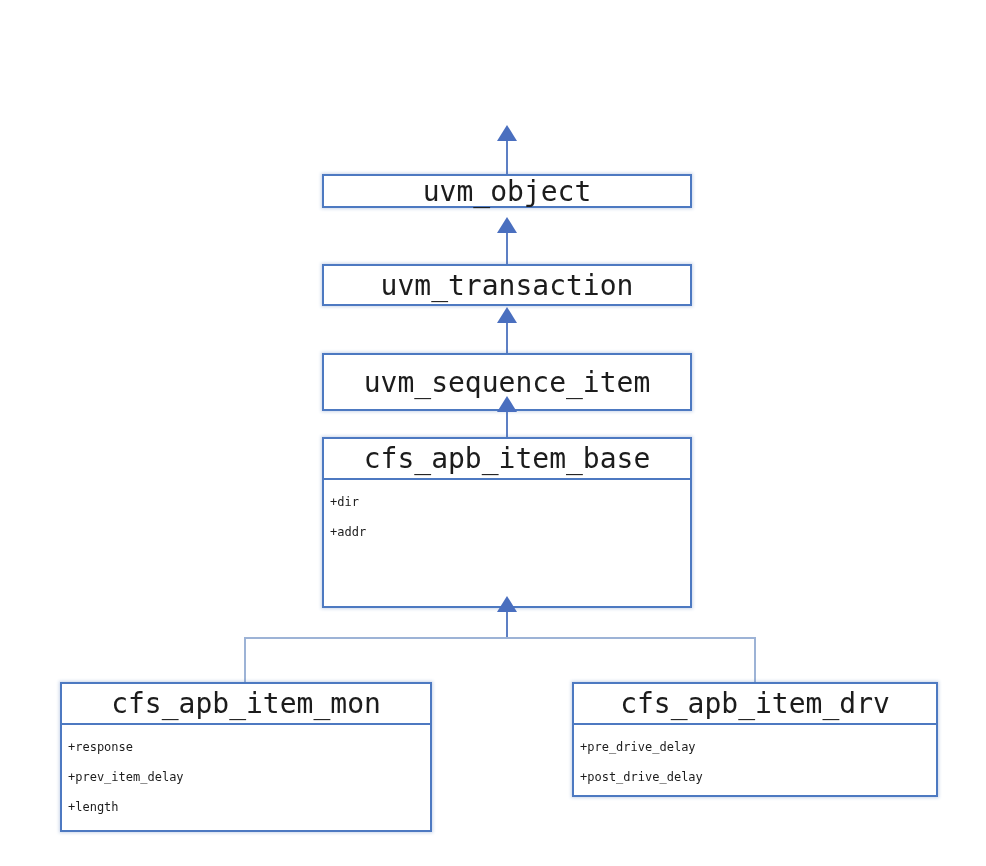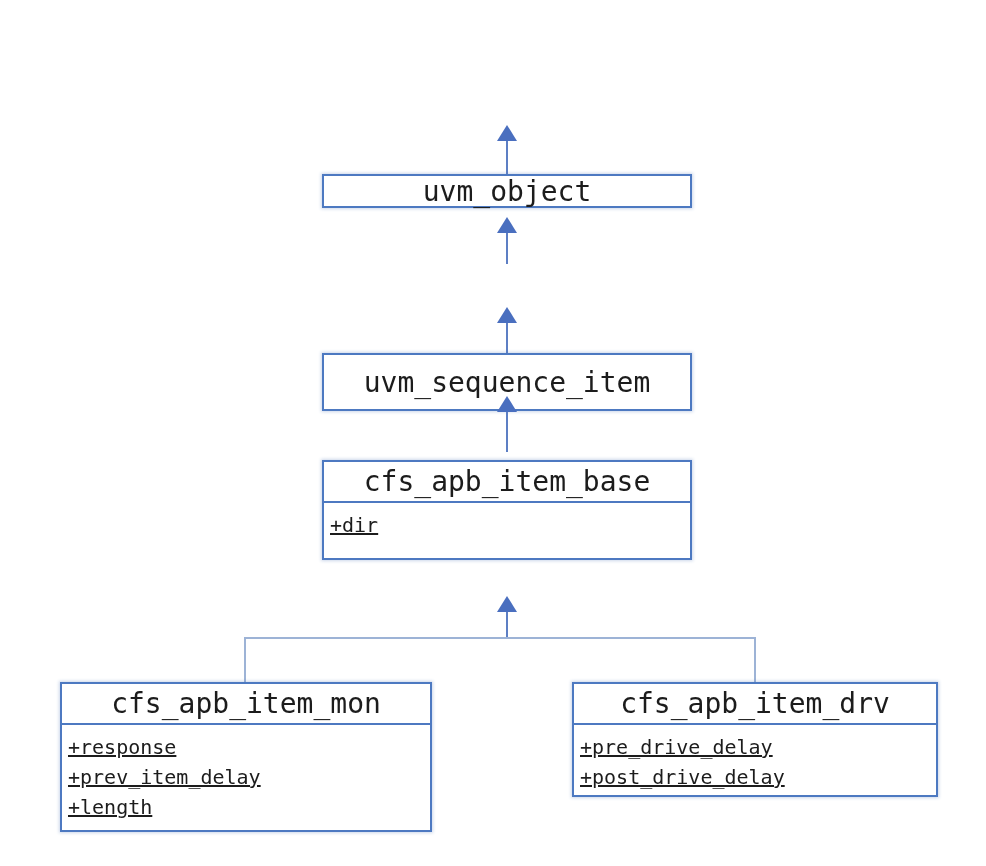--- a/index.html
+++ b/index.html
@@ -36,25 +36,24 @@
   }
   .ctitle.comp{
     height:39px;
     line-height:39px;
     border-bottom:2px solid var(--box-border);
   }
   .cfields{
     padding:7px 6px 0 6px;
   }
   .fline{
-    font-size:20px;
+    font-size:12px;
     line-height:30px;
     white-space:nowrap;
     color:var(--text);
-    text-decoration:underline;
   }
   .ah{
     position:absolute;
     width:0;height:0;
     border-left:10px solid transparent;
     border-right:10px solid transparent;
     border-bottom:16px solid var(--arrowhead);
   }
   .aline{
     position:absolute;
@@ -75,35 +74,39 @@
   <div class="ah" style="left:497px;top:125px"></div>
   <div class="aline" style="left:506px;top:141px;height:33px"></div>
 
   <div class="cbox simple" style="left:322px;top:174px;width:370px;height:34px">
     <div class="ctitle">uvm_object</div>
   </div>
 
   <div class="ah" style="left:497px;top:217px"></div>
   <div class="aline" style="left:506px;top:233px;height:31px"></div>
 
+  <div class="cbox simple" style="left:322px;top:264px;width:370px;height:42px">
+    <div class="ctitle">uvm_transaction</div>
+  </div>
 
   <div class="ah" style="left:497px;top:307px"></div>
   <div class="aline" style="left:506px;top:323px;height:30px"></div>
 
   <div class="cbox simple" style="left:322px;top:353px;width:370px;height:58px">
     <div class="ctitle">uvm_sequence_item</div>
   </div>
 
   <div class="ah" style="left:497px;top:396px"></div>
   <div class="aline" style="left:506px;top:412px;height:40px"></div>
 
-  <div class="cbox" style="left:322px;top:460px;width:370px;height:100px">
+  <div class="cbox" style="left:322px;top:437px;width:370px;height:171px">
     <div class="ctitle comp">cfs_apb_item_base</div>
     <div class="cfields">
       <div class="fline">+dir</div>
+      <div class="fline">+addr</div>
     </div>
   </div>
 
   <div class="ah" style="left:497px;top:596px"></div>
   <div class="aline" style="left:506px;top:612px;height:26px"></div>
 
   <div class="bline" style="left:244px;top:637px;width:512px;height:2px"></div>
   <div class="bline" style="left:244px;top:637px;width:2px;height:46px"></div>
   <div class="bline" style="left:754px;top:637px;width:2px;height:46px"></div>
 

